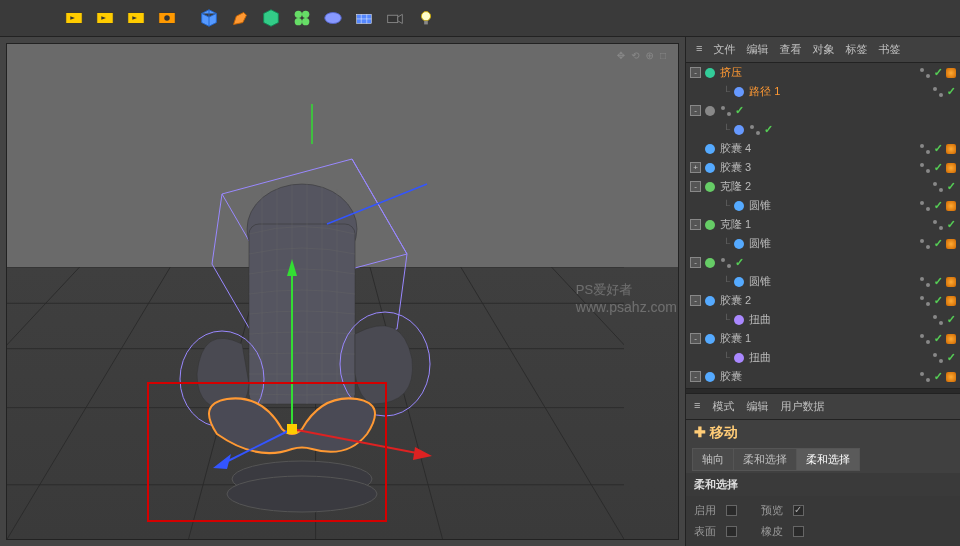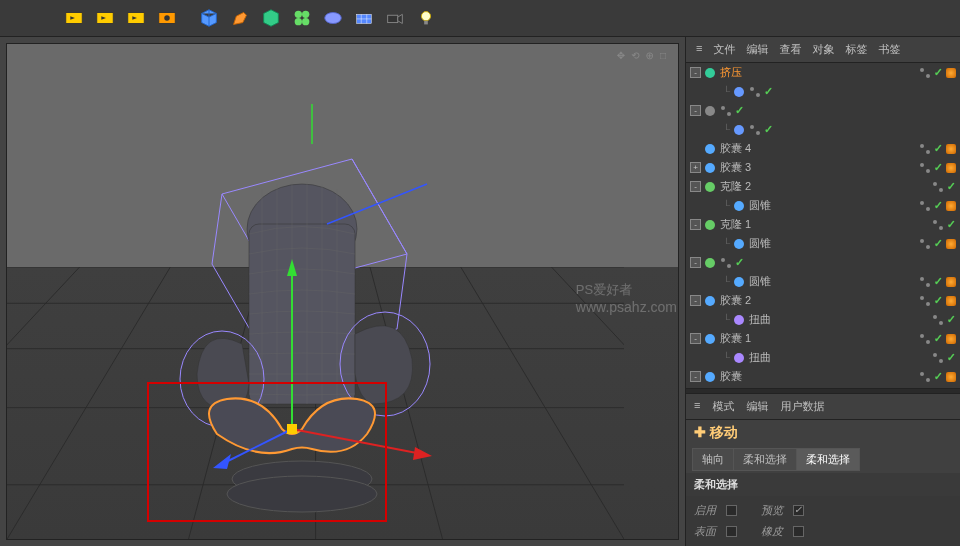--- a/index.html
+++ b/index.html
@@ -37,21 +37,21 @@
 .panel-divider { height: 6px; background: #2a2a2a; border-top: 1px solid #222; border-bottom: 1px solid #222; }
 .attr-menu { display: flex; background: #404040; padding: 3px 6px; gap: 8px; font-size: 11px; border-bottom: 1px solid #222; }
 .attr-menu span { cursor: pointer; padding: 2px 2px; }
 .attr-header { padding: 4px 8px; color: #ffaa55; font-size: 14px; font-weight: bold; background: #404040; }
 .attr-header span { margin-right: 4px; color: #ffcc77; }
 .attr-tabs { display: flex; background: #404040; padding: 2px 6px; gap: 0; font-size: 11px; }
 .attr-tab { padding: 3px 9px; background: #4a4a4a; cursor: pointer; border: 1px solid #555; margin-right: -1px; }
 .attr-tab.active { background: #5a5a5a; color: #fff; }
 .attr-section-title { padding: 4px 8px; font-size: 11px; color: #ddd; font-weight: bold; background: #3a3a3a; }
 .attr-body { padding: 4px 8px; background: #383838; }
-.attr-field-row { display: flex; align-items: center; gap: 24px; padding: 3px 0; font-size: 11px; color: #999; font-style: italic; }
+.attr-field-row { display: flex; align-items: center; gap: 24px; padding: 3px 0; font-size: 11px; color: #999; }
 .attr-field-row label { display: flex; align-items: center; gap: 6px; }
 .checkbox { width: 11px; height: 11px; border: 1px solid #666; background: #2a2a2a; display: inline-block; vertical-align: middle; margin-left: 4px; position: relative; }
 .checkbox.checked::after { content: '✓'; position: absolute; top: -2px; left: 0; color: #aaa; font-size: 10px; }
 .watermark2 { position: absolute; top: 48%; right: 8px; color: rgba(255,255,255,0.25); font-size: 13px; }
 </style>
 </head>
 <body>
 
 <div class="app">
   <div class="toolbar">
@@ -241,20 +241,21 @@
             </span>
           </div>
           <div class="obj-row child">
             <span class="exp none"></span>
             <span style="color: rgb(102, 102, 102); margin-right: 2px; font-size: 10px;">└</span>
             <span class="obj-icon">
               <svg viewBox="0 0 14 14">
                 <circle cx="7" cy="7" r="5" fill="#6699ff"></circle>
               </svg>
             </span>
+            <span class="obj-label sel">路径 1</span>
             <span class="tags">
               <span class="tag-dots"></span>
               <span class="tag-check">✓</span>
             </span>
           </div>
           <div class="obj-row">
             <span class="exp">-</span>
             <span class="obj-icon">
               <svg viewBox="0 0 14 14">
                 <circle cx="7" cy="7" r="5" fill="#888"></circle>

